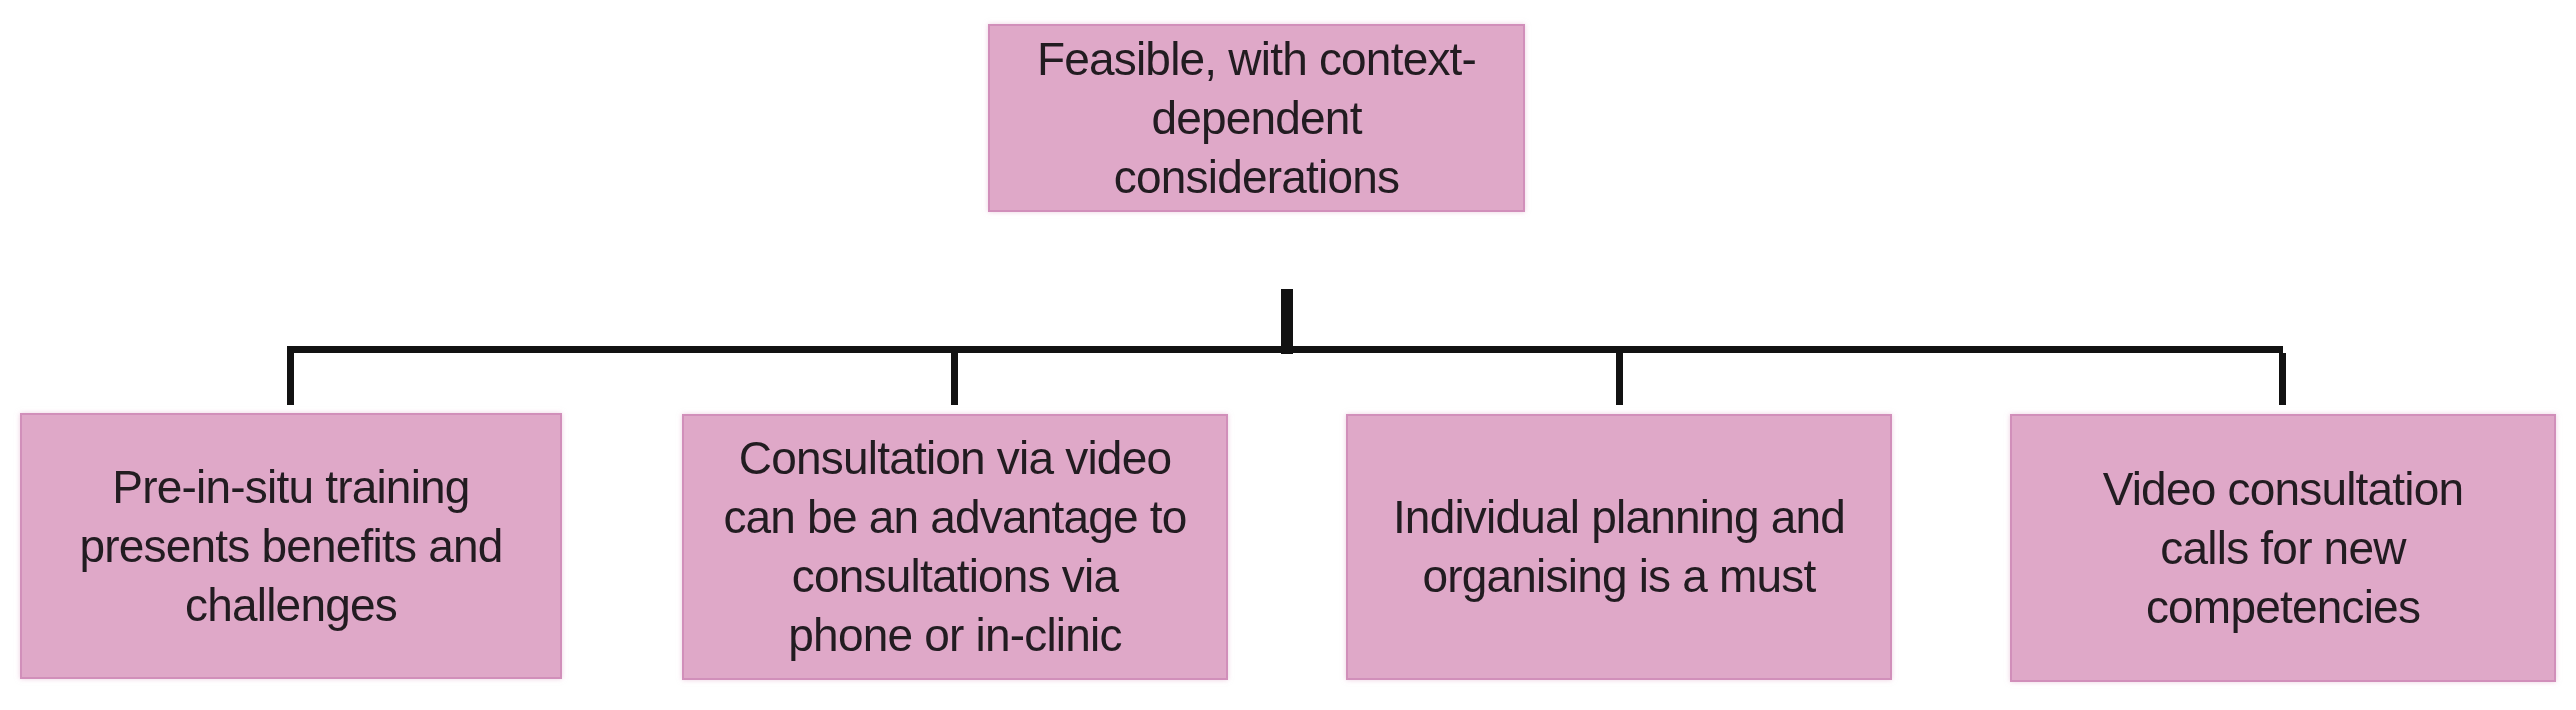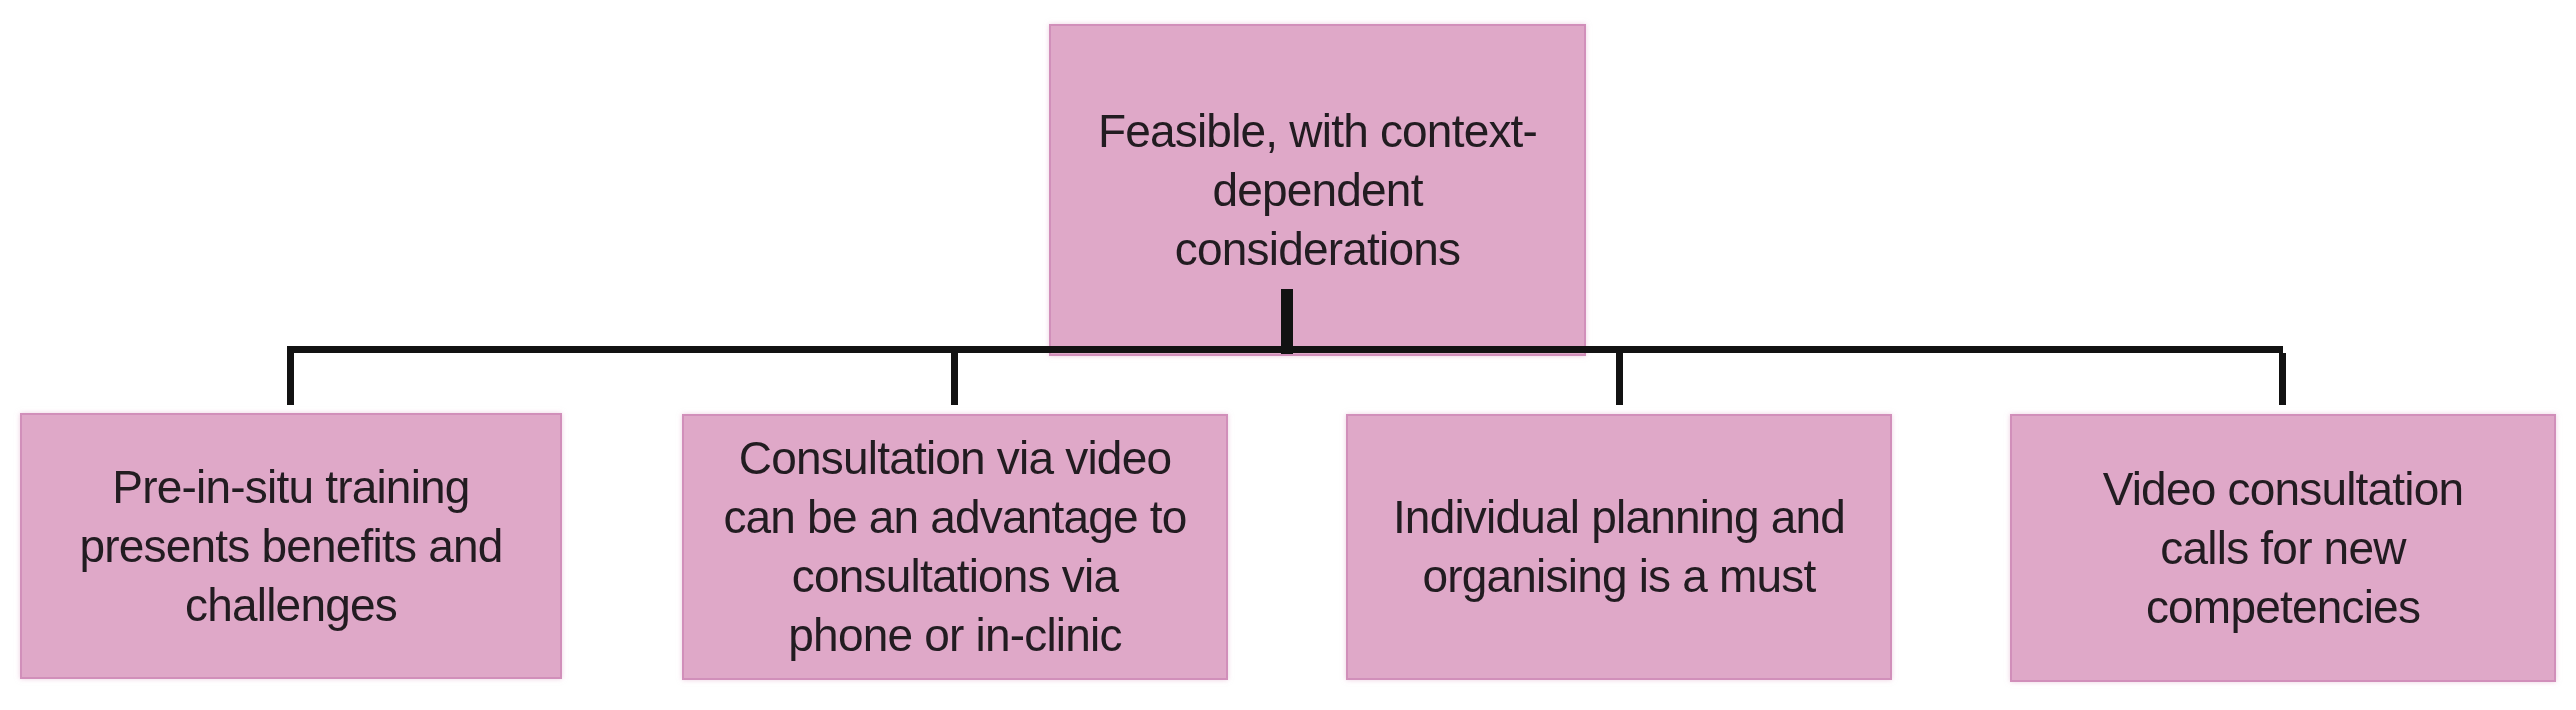--- a/index.html
+++ b/index.html
@@ -26,21 +26,21 @@
     box-shadow: 0 0 4.8px rgba(223, 168, 200, 0.55);
   }
   .node .label {
     white-space: pre;
     text-align: center;
     font-size: 46px;
     line-height: 59px;
     letter-spacing: -0.8px;
     color: var(--text, #221c21);
   }
-  .node.root  { left: 1049px; top: 24px;  width: 537px; height: 332px; }
+  .node.root  { left: 988px; top: 24px;  width: 537px; height: 188px; }
   .node.pos1  { left: 20px;   top: 413px; width: 542px; height: 266px; }
   .node.pos2  { left: 682px;  top: 414px; width: 546px; height: 266px; }
   .node.pos3  { left: 1346px; top: 414px; width: 546px; height: 266px; }
   .node.pos4  { left: 2010px; top: 414px; width: 546px; height: 268px; }
 
   .connector {
     position: absolute;
     background: var(--connector, #121212);
   }
   .root-drop { left: 1281px; top: 289px; width: 12px;   height: 65px; }

